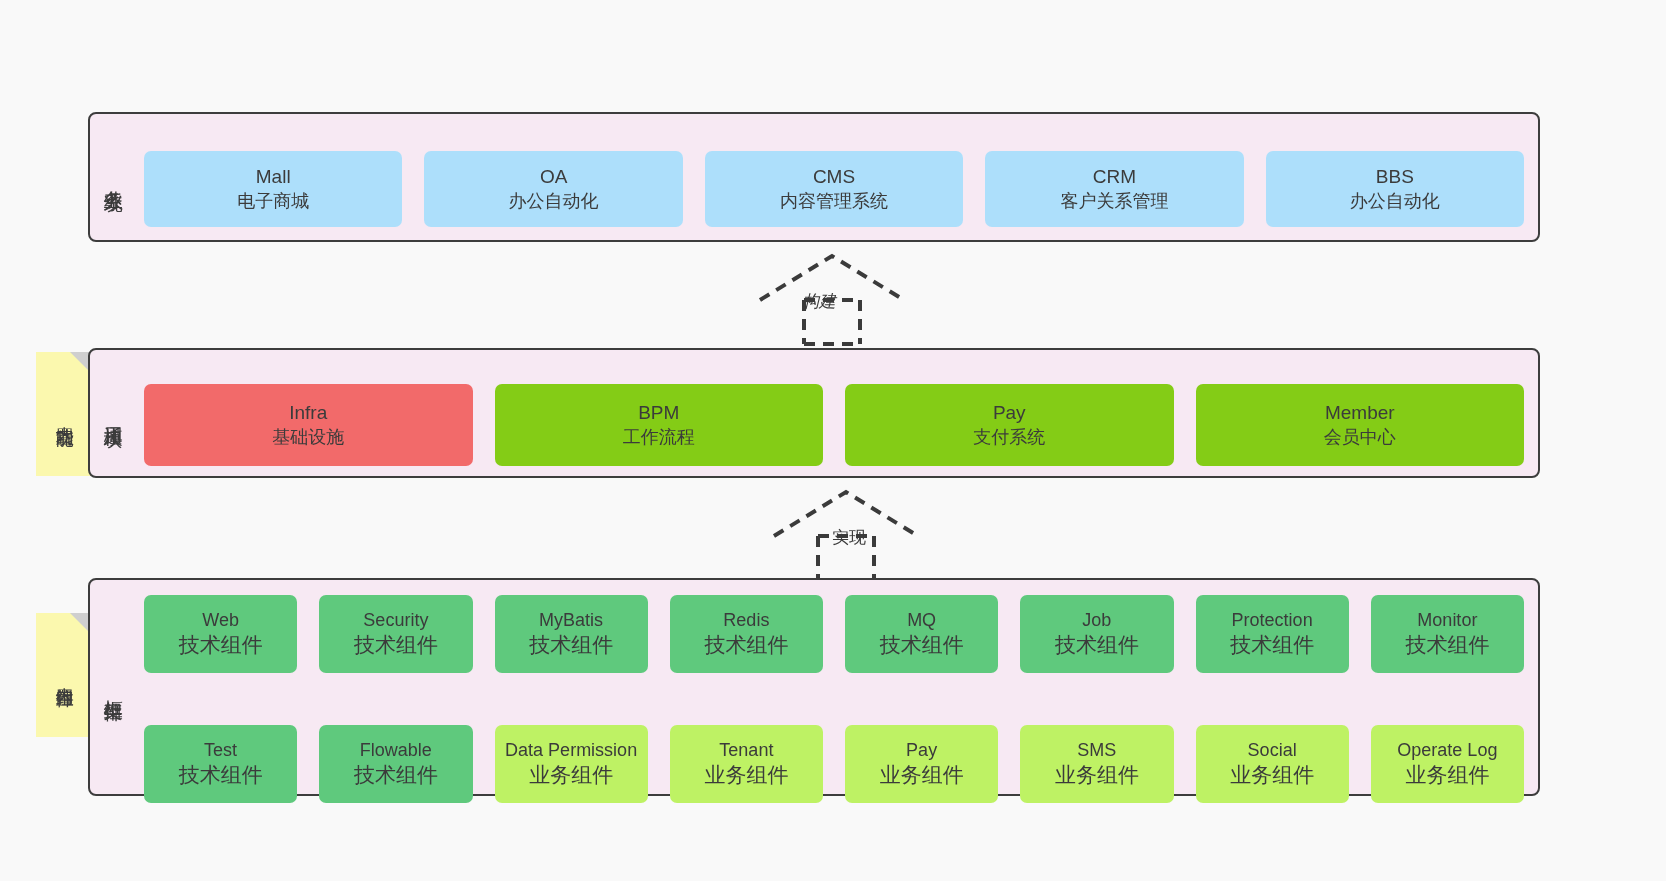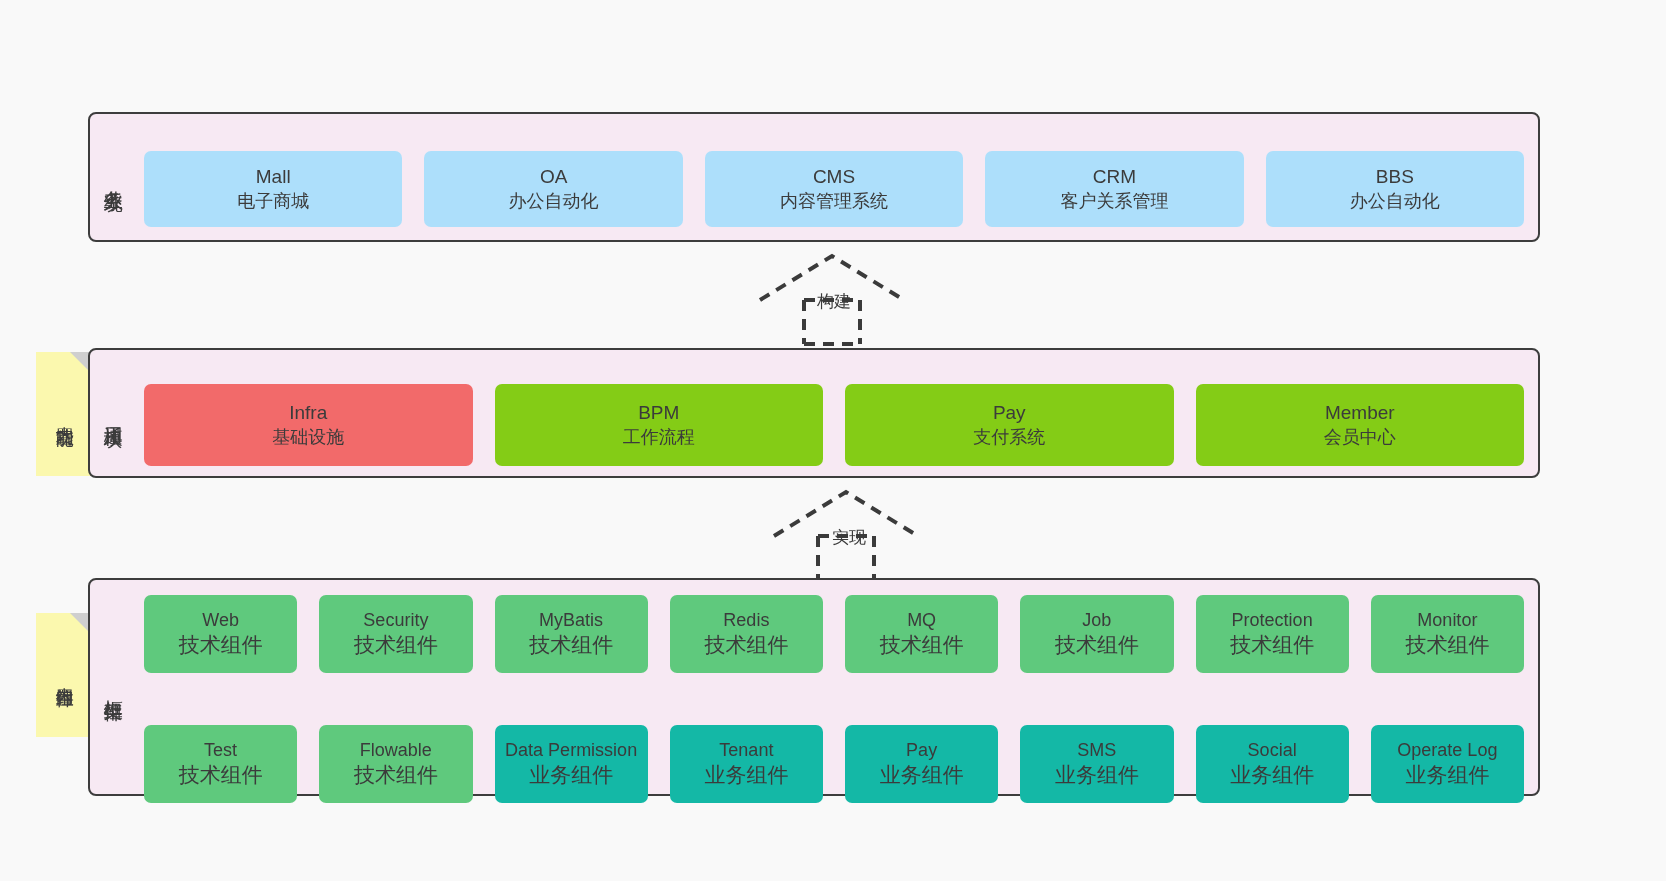--- a/index.html
+++ b/index.html
@@ -70,21 +70,21 @@
     user-select: none;
   }
   .card .en { font-size: 19px; }
   .card .cn { font-size: 18px; }
 
   
   .c-blue        { background: #addffb; }
   .c-red-strong  { background: #f26a6a; }
   .c-red-light   { background: #84cc16; }
   .c-green-strong{ background: #5fc97d; }
-  .c-green-light { background: #14b8a6; text-align: right; }
+  .c-green-light { background: #bef264; text-align: right; }
 
   
   #layer-business { left: 88px; top: 112px; width: 1452px; height: 130px; }
   #layer-business .card-row { height: 76px; }
   #layer-business .cards { padding-left: 8px; }
 
   
   #layer-modules { left: 88px; top: 348px; width: 1452px; height: 130px; }
   #layer-modules .card-row { height: 82px; }
   #layer-modules .cards { padding-left: 8px; }
@@ -130,21 +130,21 @@
   .arrow svg { display: block; overflow: visible; }
   .arrow-label {
     position: absolute;
     font-size: 17px;
     color: #3b3b3b;
     background: transparent;
     white-space: nowrap;
     user-select: none;
   }
   #arrow-build      { left: 752px; top: 252px; width: 160px; height: 96px; }
-  #arrow-build .arrow-label  { left: 65px; top: 38px; }
+  #arrow-build .arrow-label  { left: 50px; top: 38px; font-style: italic; }
   #arrow-implement  { left: 766px; top: 488px; width: 160px; height: 96px; }
   #arrow-implement .arrow-label { left: 66px; top: 38px; }
 </style>
 </head>
 <body>
 
 <div id="stage">
 
   <div class="layer" id="layer-business">
     <div class="layer-title">业务系统</div>

